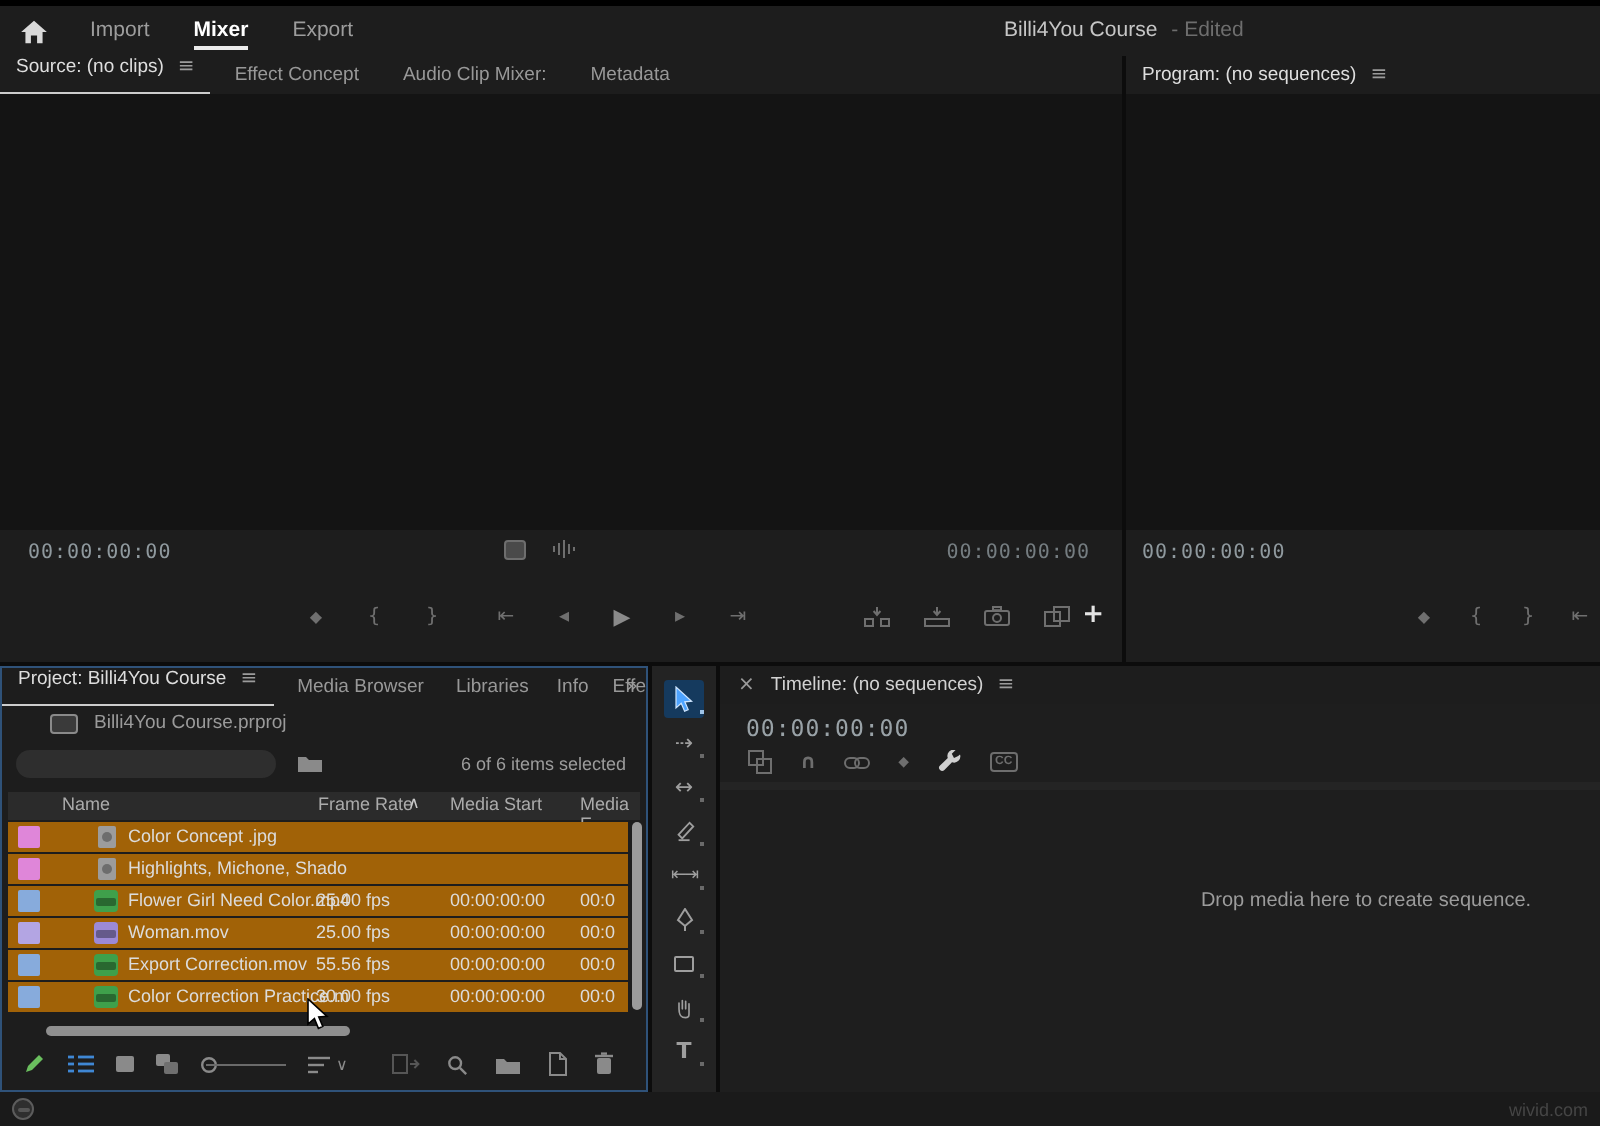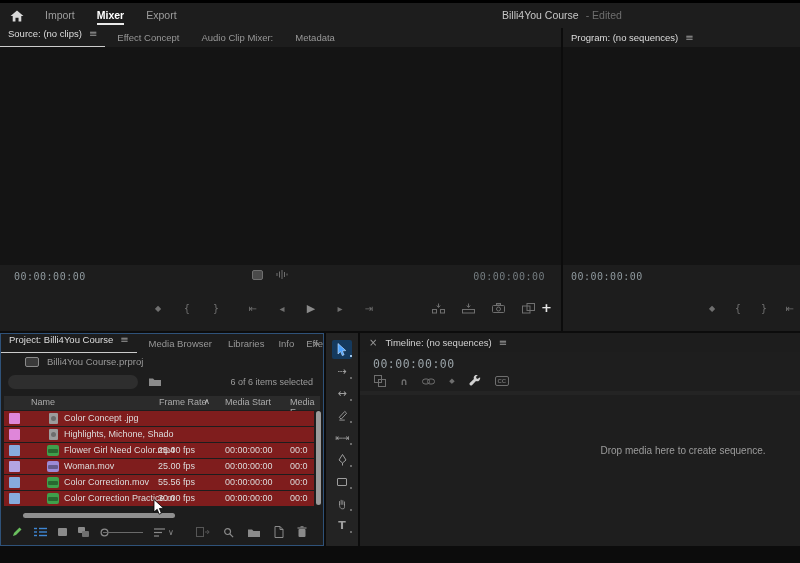--- a/index.html
+++ b/index.html
@@ -39,21 +39,21 @@
   .breadcrumb{position:absolute;top:22px;left:24px;display:flex;align-items:flex-end;font-size:9.5px;color:#9a9a9a}
   .bc-icon{width:14px;height:10px;border:1px solid #8a8a8a;border-radius:2px;margin-right:8px;background:#3a3a3a}
   .search-row{position:absolute;top:41px;left:7px;right:8px;height:16px}
   .search-box{position:absolute;left:0;top:0;width:130px;height:14px;background:#2e2e2e;border:none;border-radius:7px;color:#ddd;font-size:9px;padding-left:18px;outline:none}
   .search-mag{position:absolute;left:5px;top:2px}
   .srch-bin{position:absolute;left:140px;top:1px}
   .sel-status{position:absolute;right:2px;top:2px;font-size:9px;color:#9c9c9c}
   .phead{position:absolute;top:62px;left:3px;right:3px;height:14px;background:#2b2b2b;font-size:9px;color:#ababab}
   .phead span{position:absolute;top:1px}
   .rows{position:absolute;top:77px;left:3px;right:9px}
-  .prow{position:relative;height:15px;margin-bottom:1px;background:#7f1d1d;font-size:9px;color:#dcdcdc}
+  .prow{position:relative;height:15px;margin-bottom:1px;background:#a16207;font-size:9px;color:#dcdcdc}
   .prow span{position:absolute;top:2px;white-space:nowrap}
   .swatch{position:absolute;left:5px;top:2px;width:11px;height:11px;border-radius:1px}
   .ficon{position:absolute;left:43px;top:2px;width:12px;height:11px;border-radius:2px}
   .ficon.clip::after{content:"";position:absolute;left:1px;right:1px;top:4px;height:4px;background:rgba(0,0,0,.35);border-radius:1px}
   .ficon.img{width:9px;left:45px;border-radius:1px}
   .ficon.img::after{content:"";position:absolute;left:2px;top:3px;width:5px;height:5px;background:rgba(0,0,0,.3);border-radius:50%}
   .fname{left:60px}.ffps{left:154px}.fms{left:221px}
   .fme{left:286px;width:22px;overflow:hidden}
   .vscroll{position:absolute;right:2px;top:77px;width:5px;height:94px;background:#9b9b9b;border-radius:3px}
   .hscroll{position:absolute;left:22px;top:179px;width:152px;height:5px;background:#8f8f8f;border-radius:3px}
@@ -260,21 +260,21 @@
         <i class="swatch" style="background: rgb(179, 165, 227);"></i>
         <i class="ficon clip" style="background: rgb(156, 138, 214);"></i>
         <span class="fname">Woman.mov</span>
         <span class="ffps">25.00 fps</span>
         <span class="fms">00:00:00:00</span>
         <span class="fme">00:0</span>
       </div>
       <div class="prow">
         <i class="swatch" style="background: rgb(135, 171, 220);"></i>
         <i class="ficon clip" style="background: rgb(63, 160, 75);"></i>
-        <span class="fname">Color Correction.mov</span>
+        <span class="fname">Export Correction.mov</span>
         <span class="ffps">55.56 fps</span>
         <span class="fms">00:00:00:00</span>
         <span class="fme">00:0</span>
       </div>
       <div class="prow">
         <i class="swatch" style="background: rgb(135, 171, 220);"></i>
         <i class="ficon clip" style="background: rgb(63, 160, 75);"></i>
         <span class="fname">Color Correction Practice.m</span>
         <span class="ffps">30.00 fps</span>
         <span class="fms">00:00:00:00</span>
@@ -402,17 +402,21 @@
       <span class="glyph" style="font-size:7px">◆</span>
       <svg width="12" height="12" viewBox="0 0 12 12">
           <path d="M11 2.2 a3.1 3.1 0 0 1 -4 3.9 L3.2 10 a1.5 1.5 0 0 1 -2.2 -2.2 L4.9 4 A3.1 3.1 0 0 1 8.8 0 L6.9 1.9 l1.1 2.1 2.1-1 Z" fill="#d0d0d0"></path>
         </svg>
       <span class="cc-i">CC</span>
     </div>
     <div class="tl-band"></div>
     <div class="drop-msg">Drop media here to create sequence.</div>
   </div>
 
+  <div class="status-bar">
+    <span class="globe-i"></span>
+    <span class="watermark">wivid.com</span>
+  </div>
 
   <svg class="cursor" width="12" height="17" viewBox="0 0 12 17">
     <path d="M1 0.5 L1 13 L4.2 10.3 L6.2 15.2 L8.4 14.2 L6.4 9.5 L10.5 9.2 Z" fill="#ffffff" stroke="#000000" stroke-width="0.8"></path>
   </svg>
 </div>
 
 </body></html>

